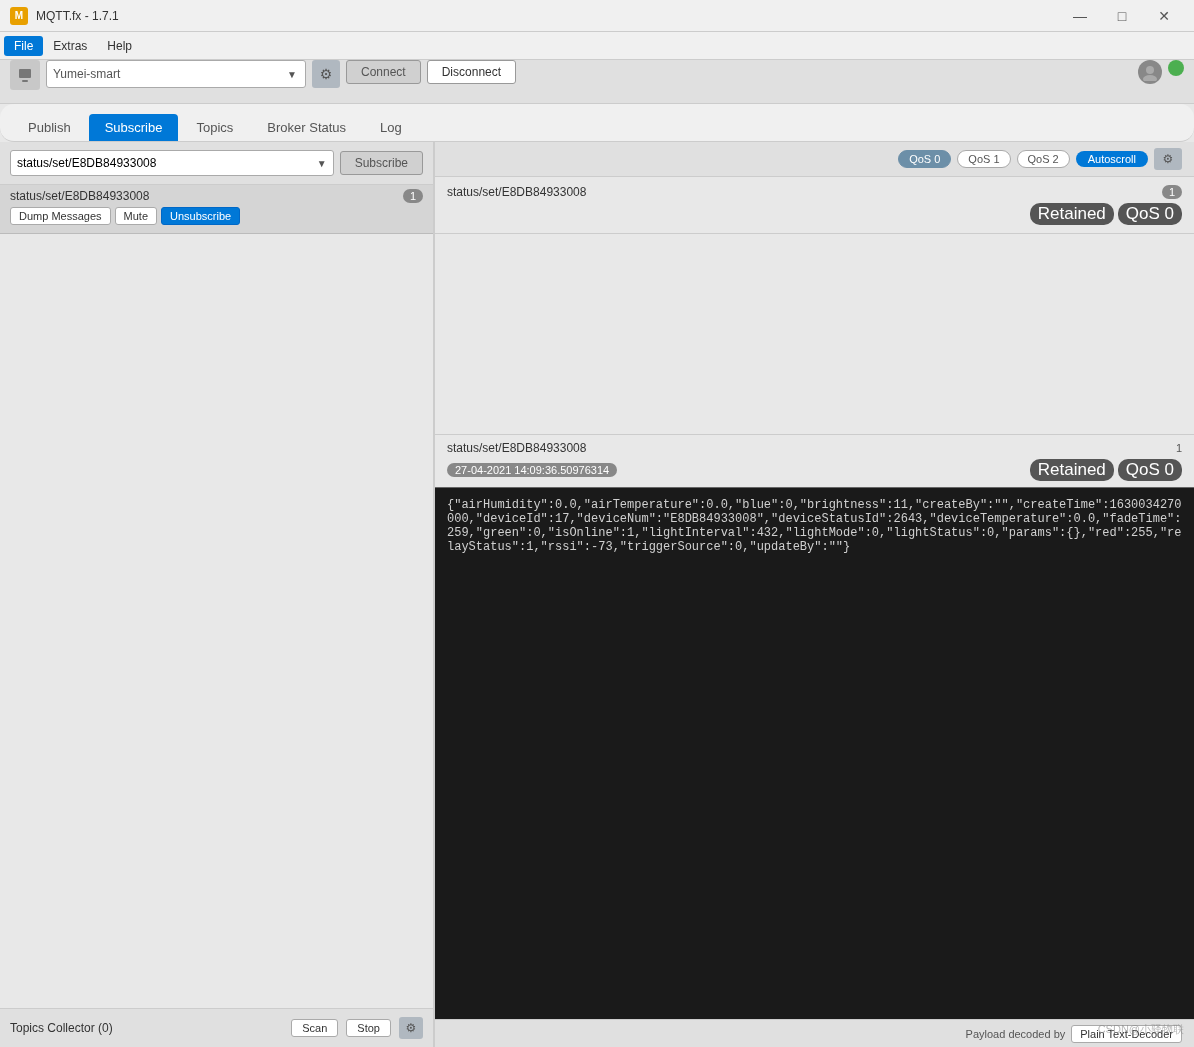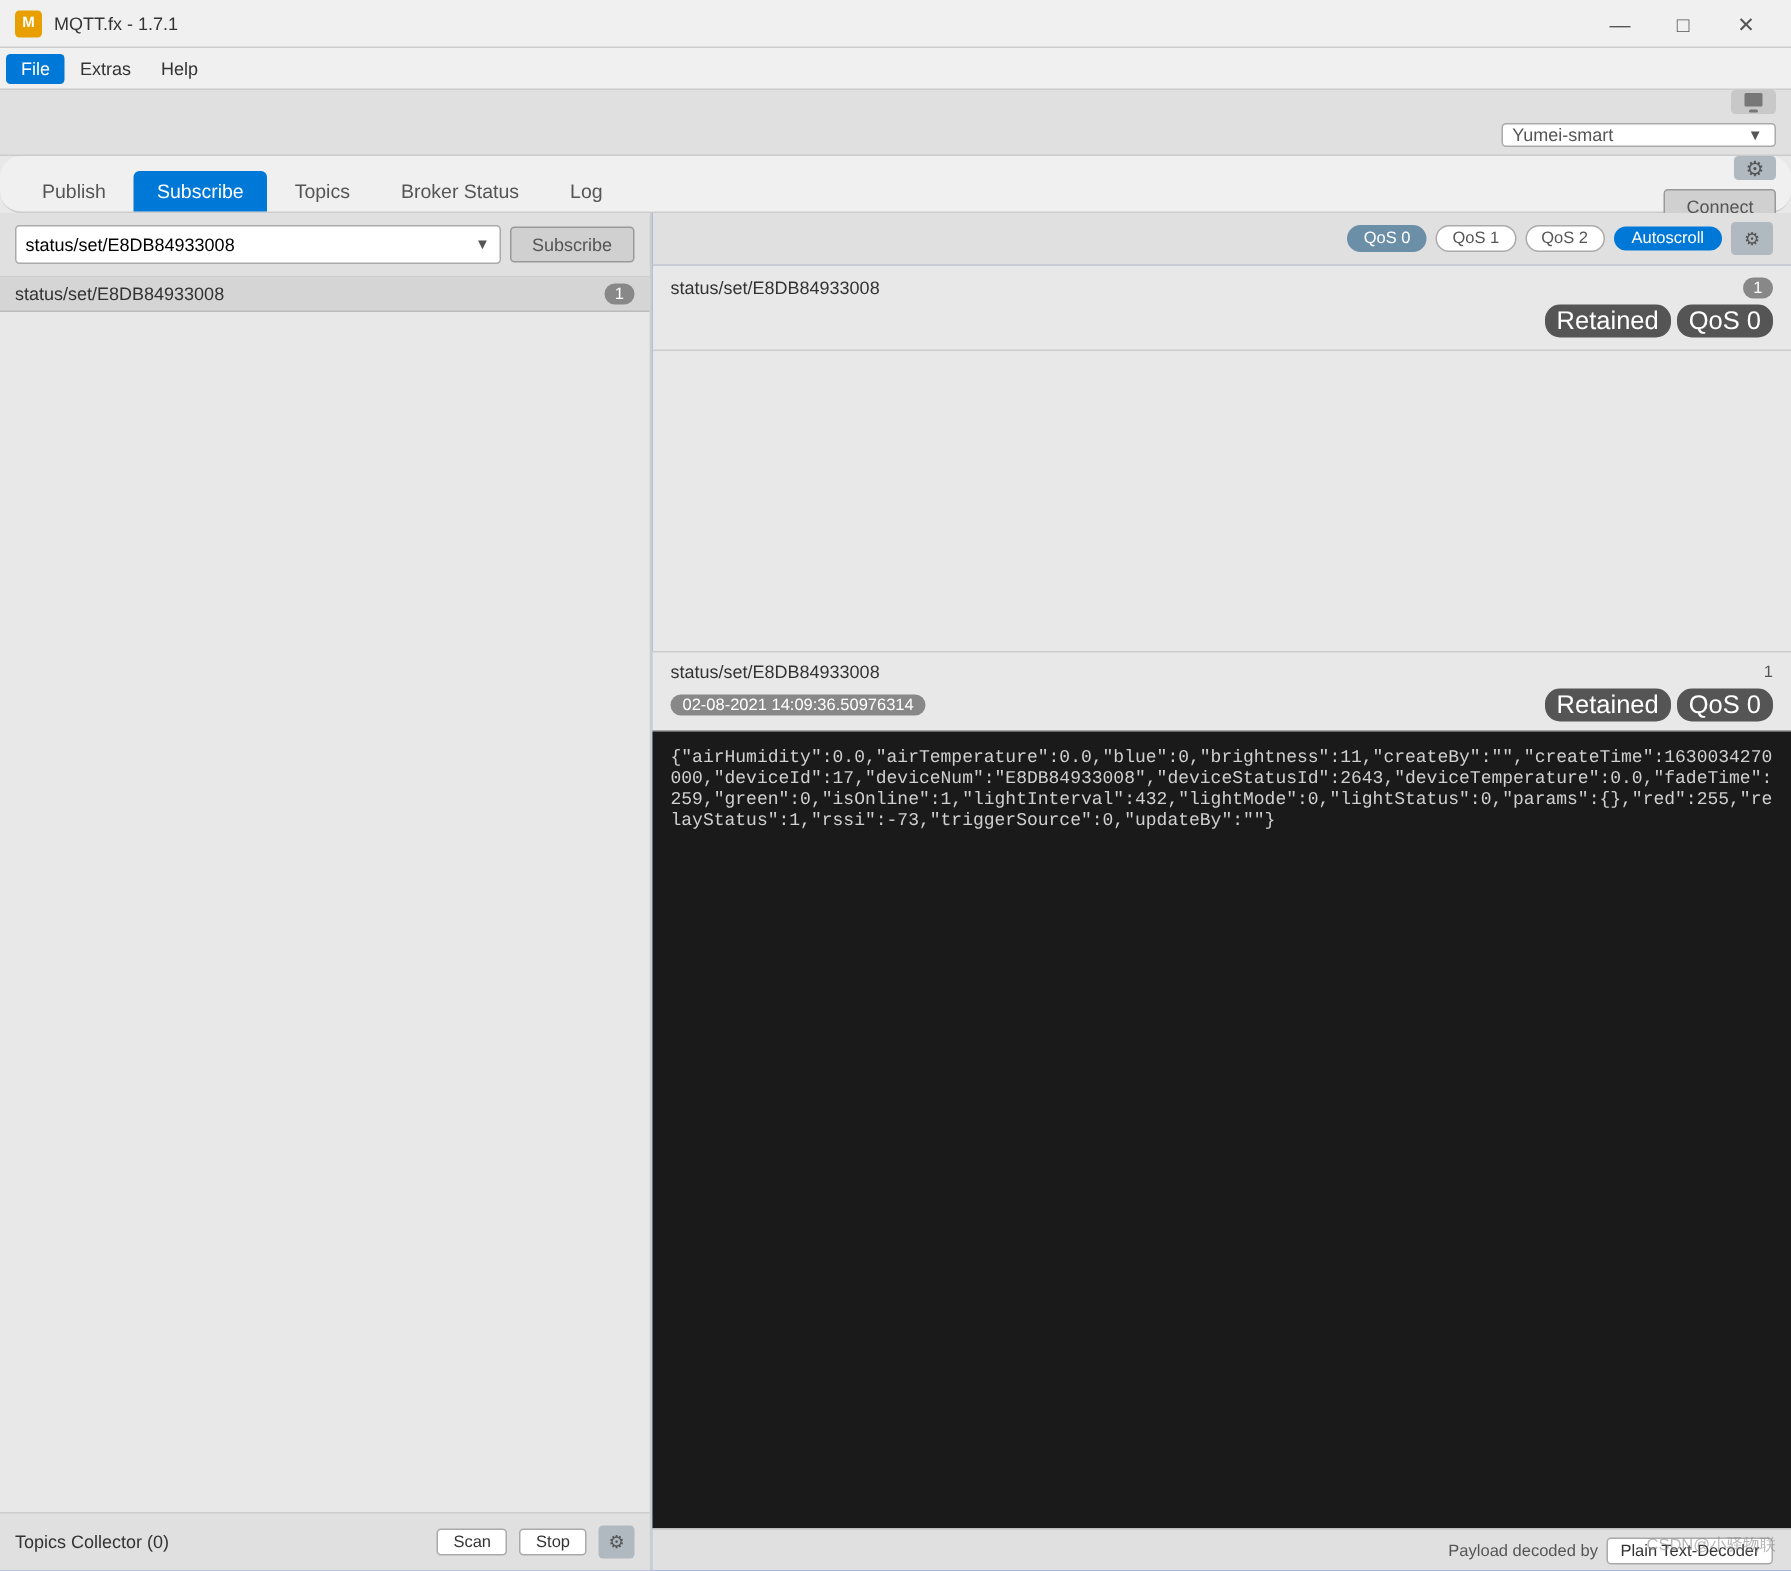--- a/index.html
+++ b/index.html
@@ -49,25 +49,24 @@
       font-size: 12px;
       color: #333;
     }
     .menu-item.active { background: #0078d7; color: white; }
 
     
     .toolbar {
       background: #e0e0e0;
       height: 44px;
       display: flex;
-      align-items: flex-end;
+      align-items: flex-start;
       padding: 0 10px;
       gap: 6px;
       border-bottom: 1px solid #ccc;
-      flex-direction: column;
     }
     .toolbar-profile-btn {
       width: 30px; height: 30px;
       background: #c8c8c8;
       border: none; border-radius: 3px;
       cursor: pointer;
       display: flex; align-items: center; justify-content: center;
       font-size: 16px; color: #555;
     }
     .toolbar-input-wrap {
@@ -522,20 +521,25 @@
         <button class="subscribe-dropdown-btn">▼</button>
       </div>
       <button class="btn-subscribe">Subscribe</button>
     </div>
 
     <div class="left-topic-bg">
       <div class="left-topic-row">
         <span class="topic-name">status/set/E8DB84933008</span>
         <span class="topic-badge">1</span>
       </div>
+      <div class="left-action-row">
+        <button class="btn-dump">Dump Messages</button>
+        <button class="btn-mute">Mute</button>
+        <button class="btn-unsubscribe">Unsubscribe</button>
+      </div>
     </div>
 
     <div style="flex:1; background:#e8e8e8;"></div>
 
     <div class="topics-collector">
       <span class="collector-label">Topics Collector (0)</span>
       <button class="btn-scan">Scan</button>
       <button class="btn-stop">Stop</button>
       <button class="btn-cog">⚙</button>
     </div>
@@ -565,21 +569,21 @@
 
     <div class="msg-list-area" style="background:#e8e8e8; flex:0 0 200px;"></div>
 
     <div class="msg-detail-area">
       <div class="msg-detail-header">
         <div style="display:flex; justify-content:space-between; align-items:center;">
           <span class="msg-detail-topic">status/set/E8DB84933008</span>
           <span class="msg-number">1</span>
         </div>
         <div class="msg-detail-meta">
-          <span class="msg-timestamp">02-08-2021 14:09:36.50976314</span>
+          <span class="msg-timestamp">27-04-2021 14:09:36.50976314</span>
           <div class="msg-detail-tags">
             <span class="tag-retained">Retained</span>
             <span class="tag-qos">QoS 0</span>
           </div>
         </div>
       </div>
 
       <div class="json-area">{"airHumidity":0.0,"airTemperature":0.0,"blue":0,"brightness":11,"createBy":"","createTime":1630034270000,"deviceId":17,"deviceNum":"E8DB84933008","deviceStatusId":2643,"deviceTemperature":0.0,"fadeTime":259,"green":0,"isOnline":1,"lightInterval":432,"lightMode":0,"lightStatus":0,"params":{},"red":255,"relayStatus":1,"rssi":-73,"triggerSource":0,"updateBy":""}</div>
 
       <div class="payload-bar">

